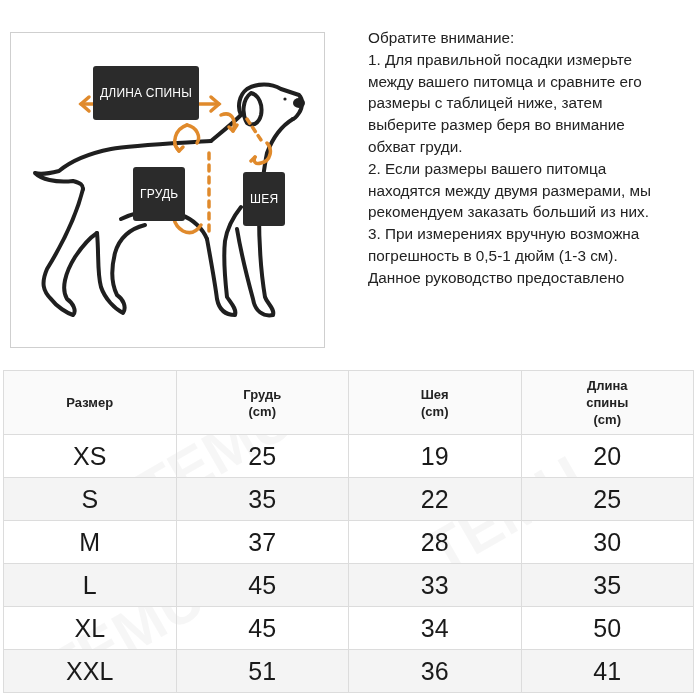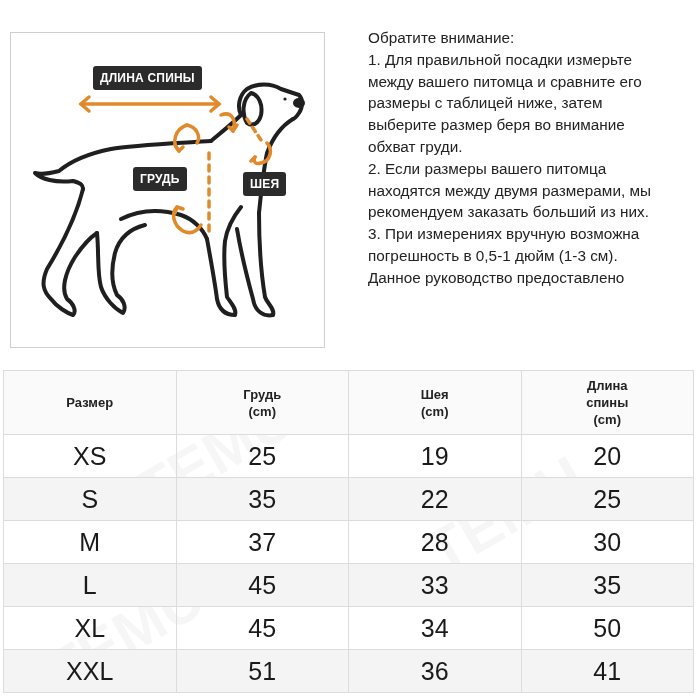--- a/index.html
+++ b/index.html
@@ -1,19 +1,19 @@
 <!DOCTYPE html>
 <html><head>
 <meta charset="utf-8">
 <style>
   html,body{margin:0;padding:0;background:#ffffff;}
   body{width:698px;height:699px;position:relative;overflow:hidden;font-family:"Liberation Sans",sans-serif;color:#222;}
   .diagram{position:absolute;left:10px;top:32px;width:315px;height:316px;border:1px solid #cfcfcf;background:#fff;box-sizing:border-box;}
   .diagram svg{position:absolute;left:0;top:0;}
-  .tag{position:absolute;background:#2b2b2b;color:#fff;font-weight:bold;font-size:12px;border-radius:3px;padding:0 7px;height:24px;line-height:24px;letter-spacing:0.2px;white-space:nowrap;}
+  .tag{position:absolute;background:#2b2b2b;color:#fff;font-weight:normal;font-size:12px;border-radius:3px;padding:15px 7px;height:24px;line-height:24px;letter-spacing:0.2px;white-space:nowrap;}
   .notes{position:absolute;left:368px;top:27px;width:348px;font-size:15.3px;line-height:21.8px;color:#222;}
   .notes div{white-space:nowrap;}
   table.sizes{position:absolute;left:3px;top:370px;width:691px;border-collapse:collapse;table-layout:fixed;}
   table.sizes th, table.sizes td{border:1px solid #dcdcdc;text-align:center;vertical-align:middle;padding:0;}
   table.sizes th{height:63px;font-size:13px;font-weight:bold;line-height:17px;background:#fafafa;}
   table.sizes td{height:42px;font-size:25px;color:#1a1a1a;}
   table.sizes tr.alt td{background:#f4f4f4;}
   .col{width:25%;}
   .wm{position:absolute;font-size:60px;font-weight:bold;color:rgba(0,0,0,0.035);transform:rotate(-30deg);pointer-events:none;white-space:nowrap;}
 </style>

